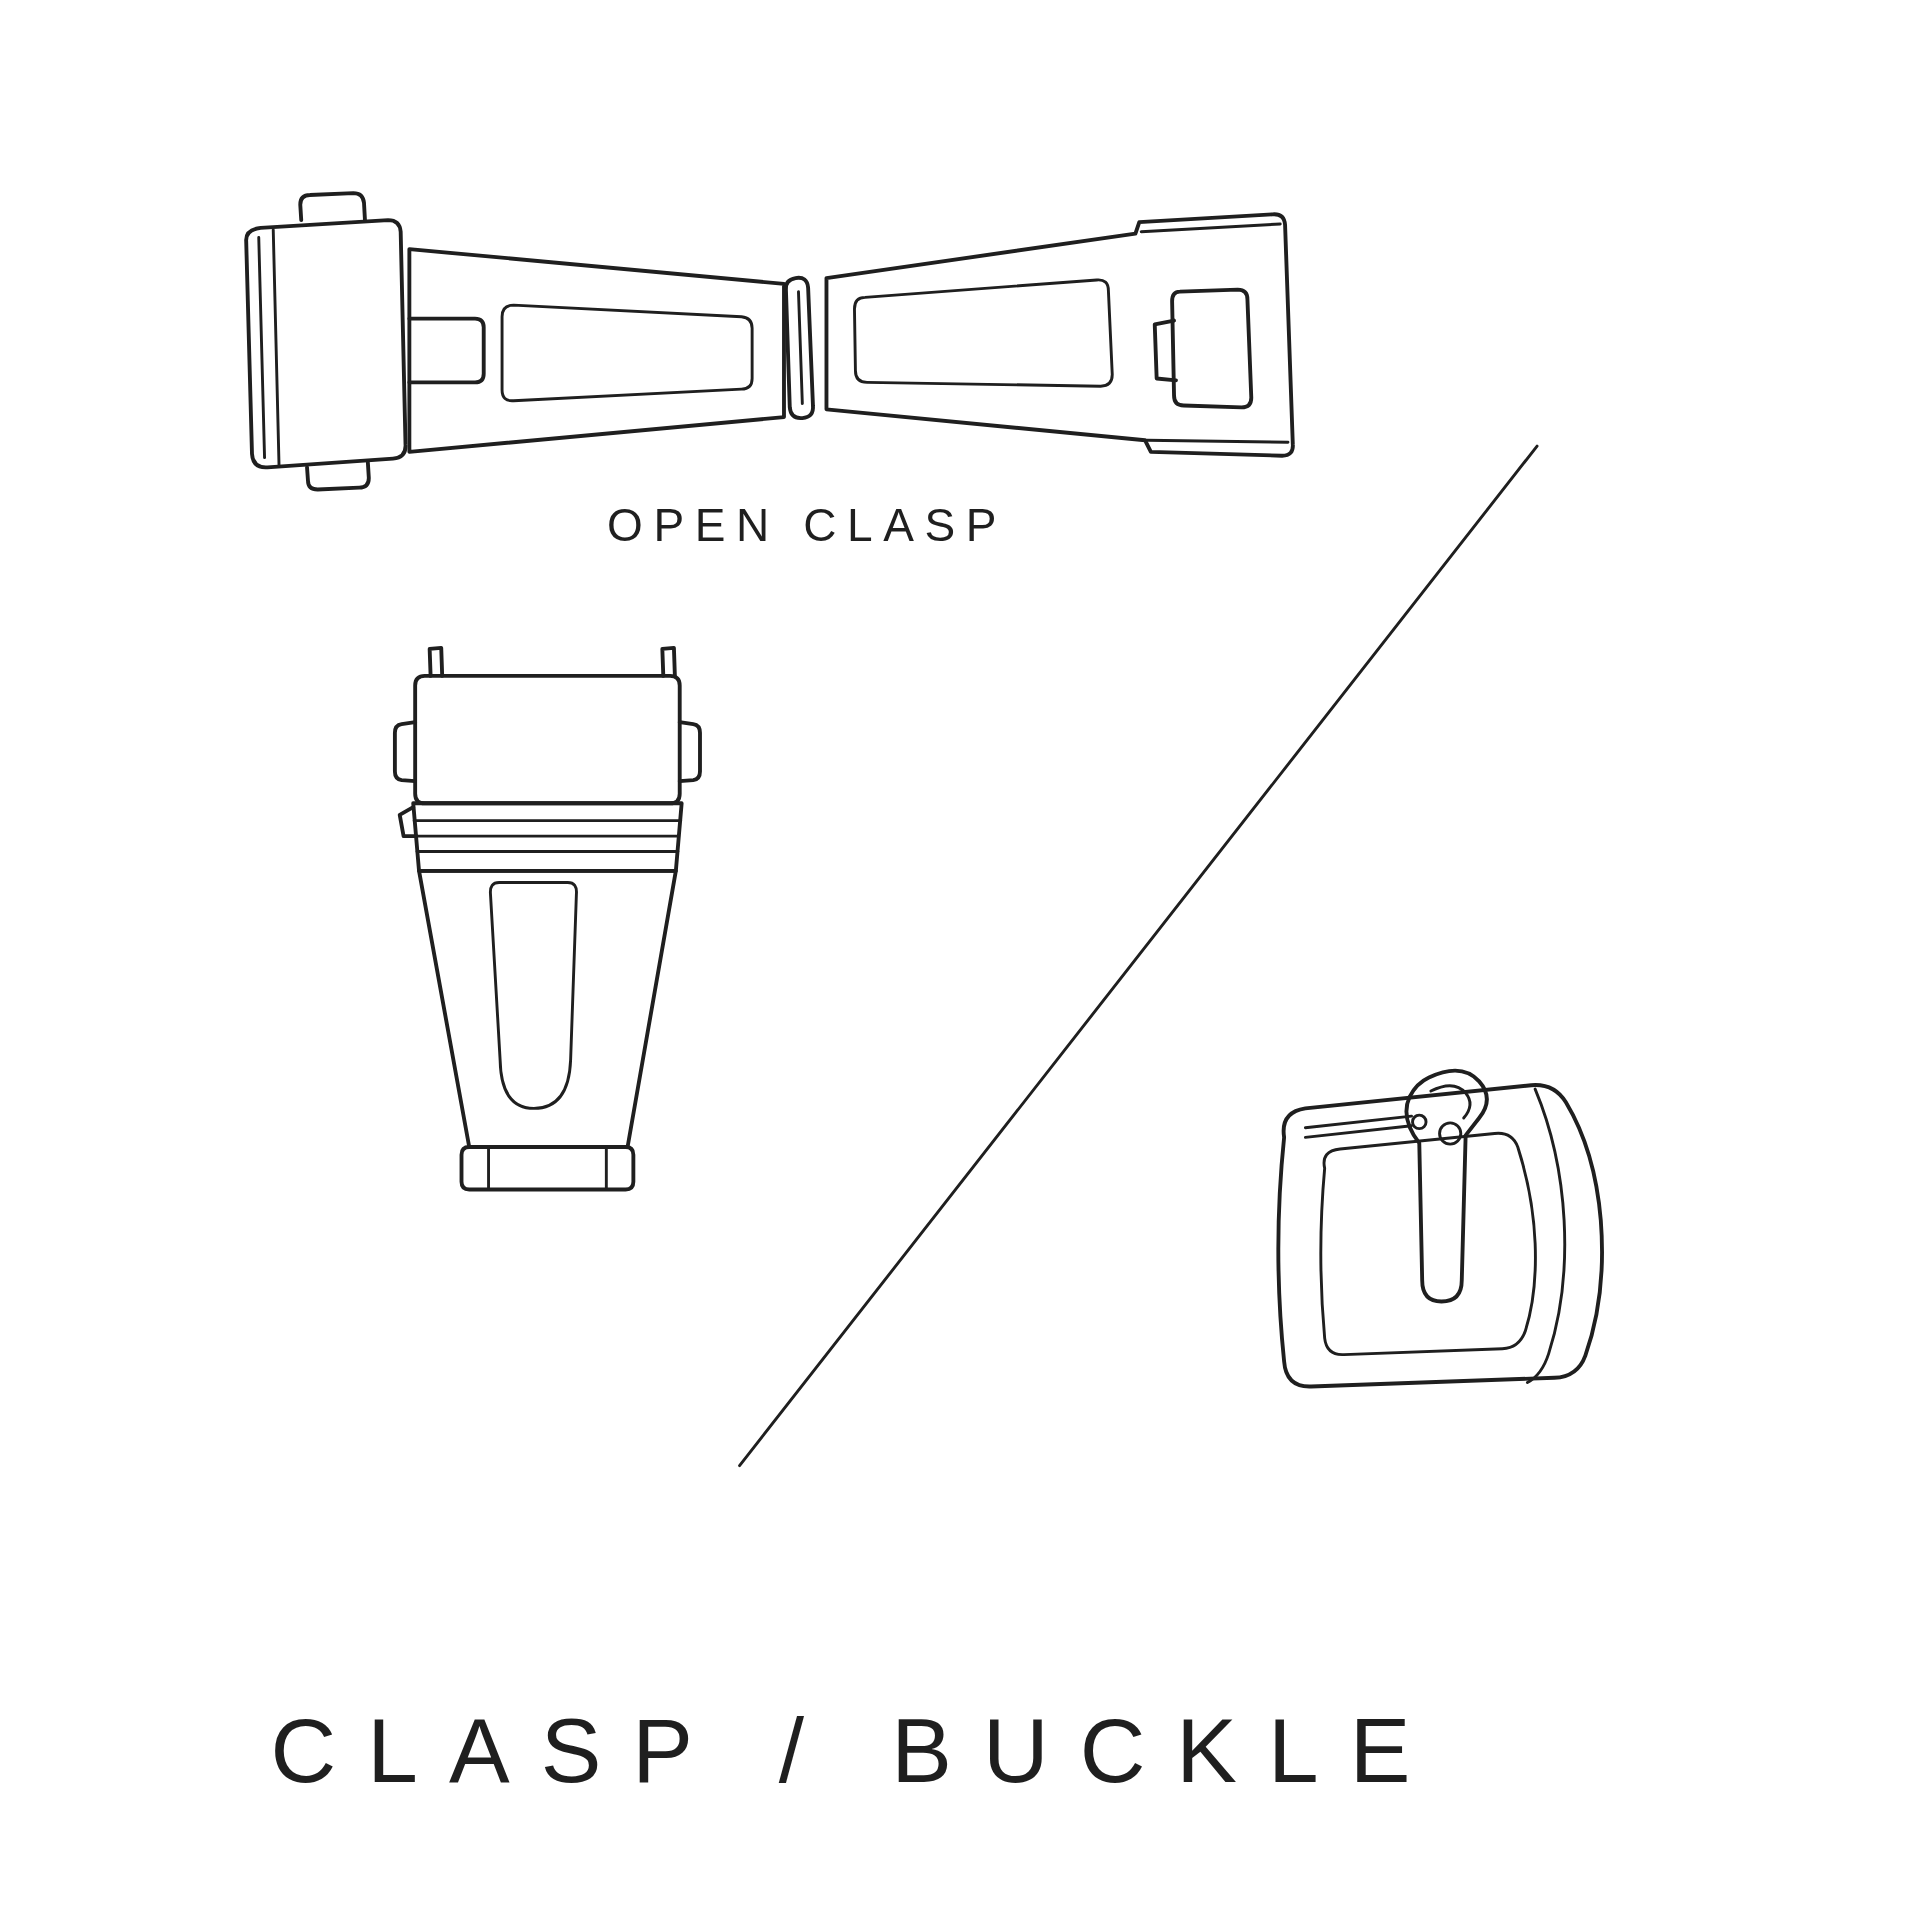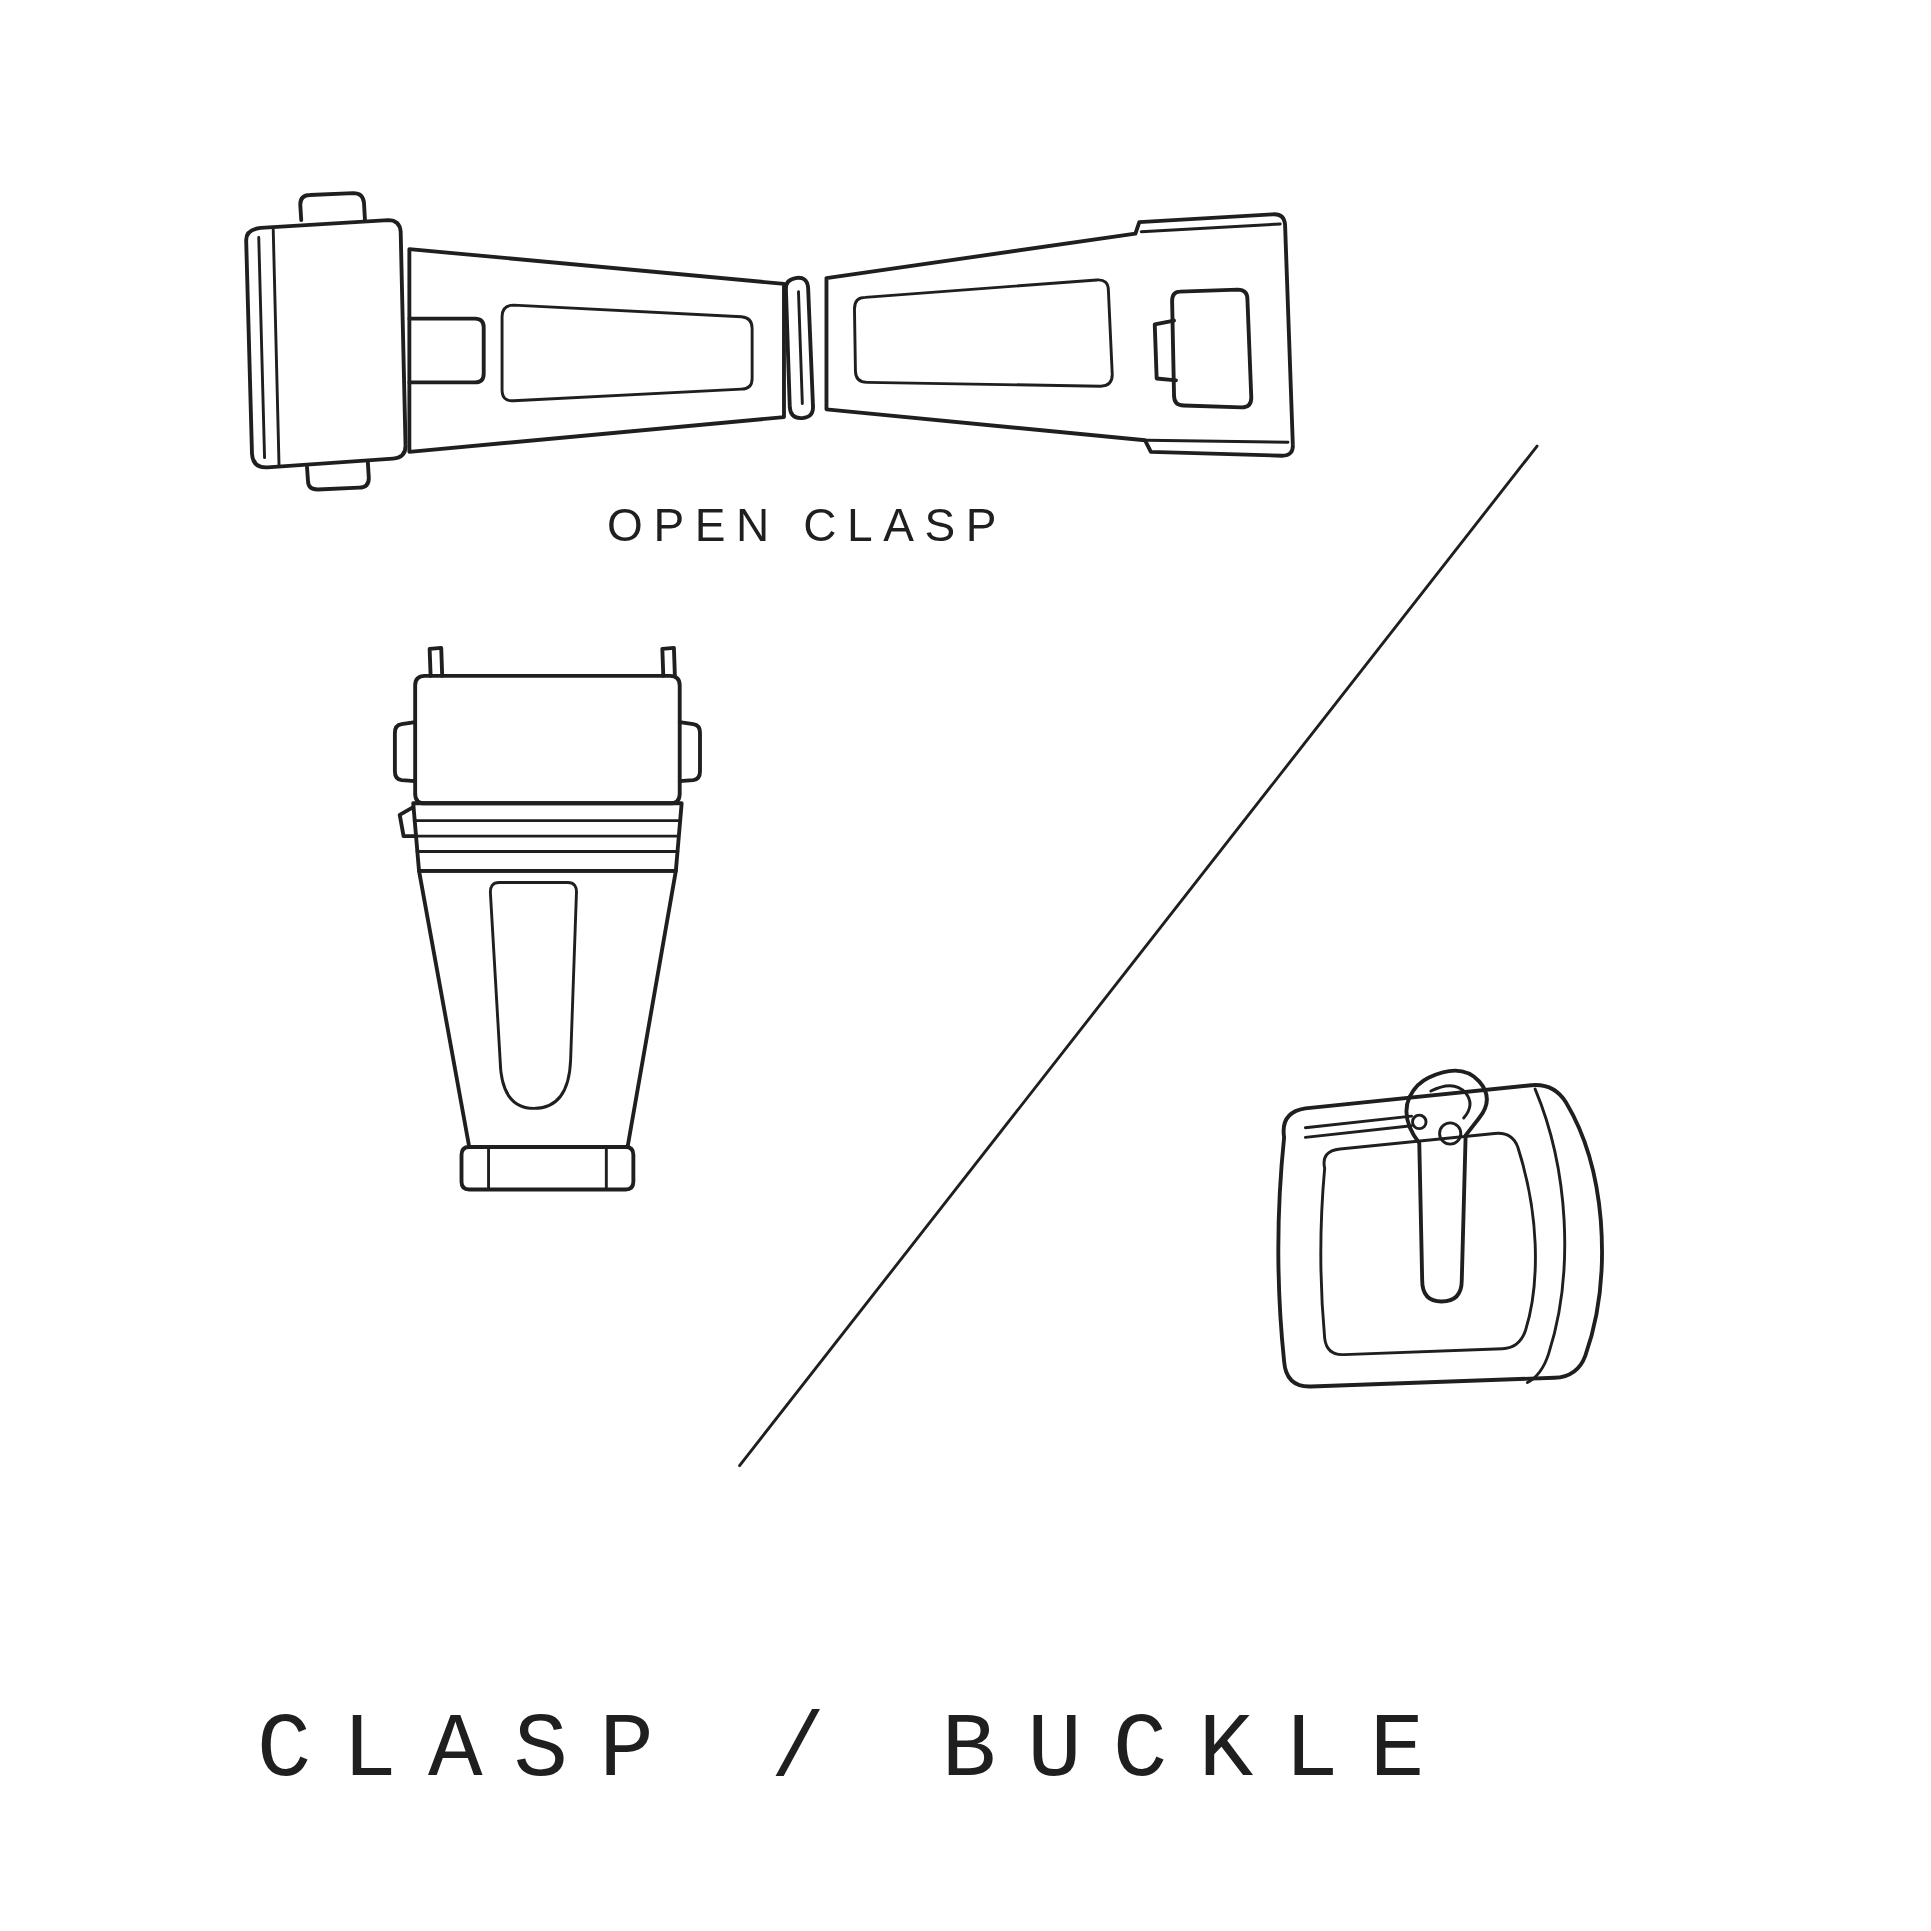--- a/index.html
+++ b/index.html
@@ -37,21 +37,20 @@
     position: absolute;
     left: 0;
     top: 1699px;
     width: 1712px;
     text-align: center;
     color: var(--line, #1f1f1f);
     font-size: 91px;
     font-weight: 400;
     letter-spacing: 31px;
     white-space: nowrap;
-    font-family: Liberation Mono, monospace;
   }
 </style>
 </head>
 <body>
 
 <div class="canvas">
 
   <svg class="art" viewBox="0 0 2000 2000" aria-hidden="true">
 
     <g>

